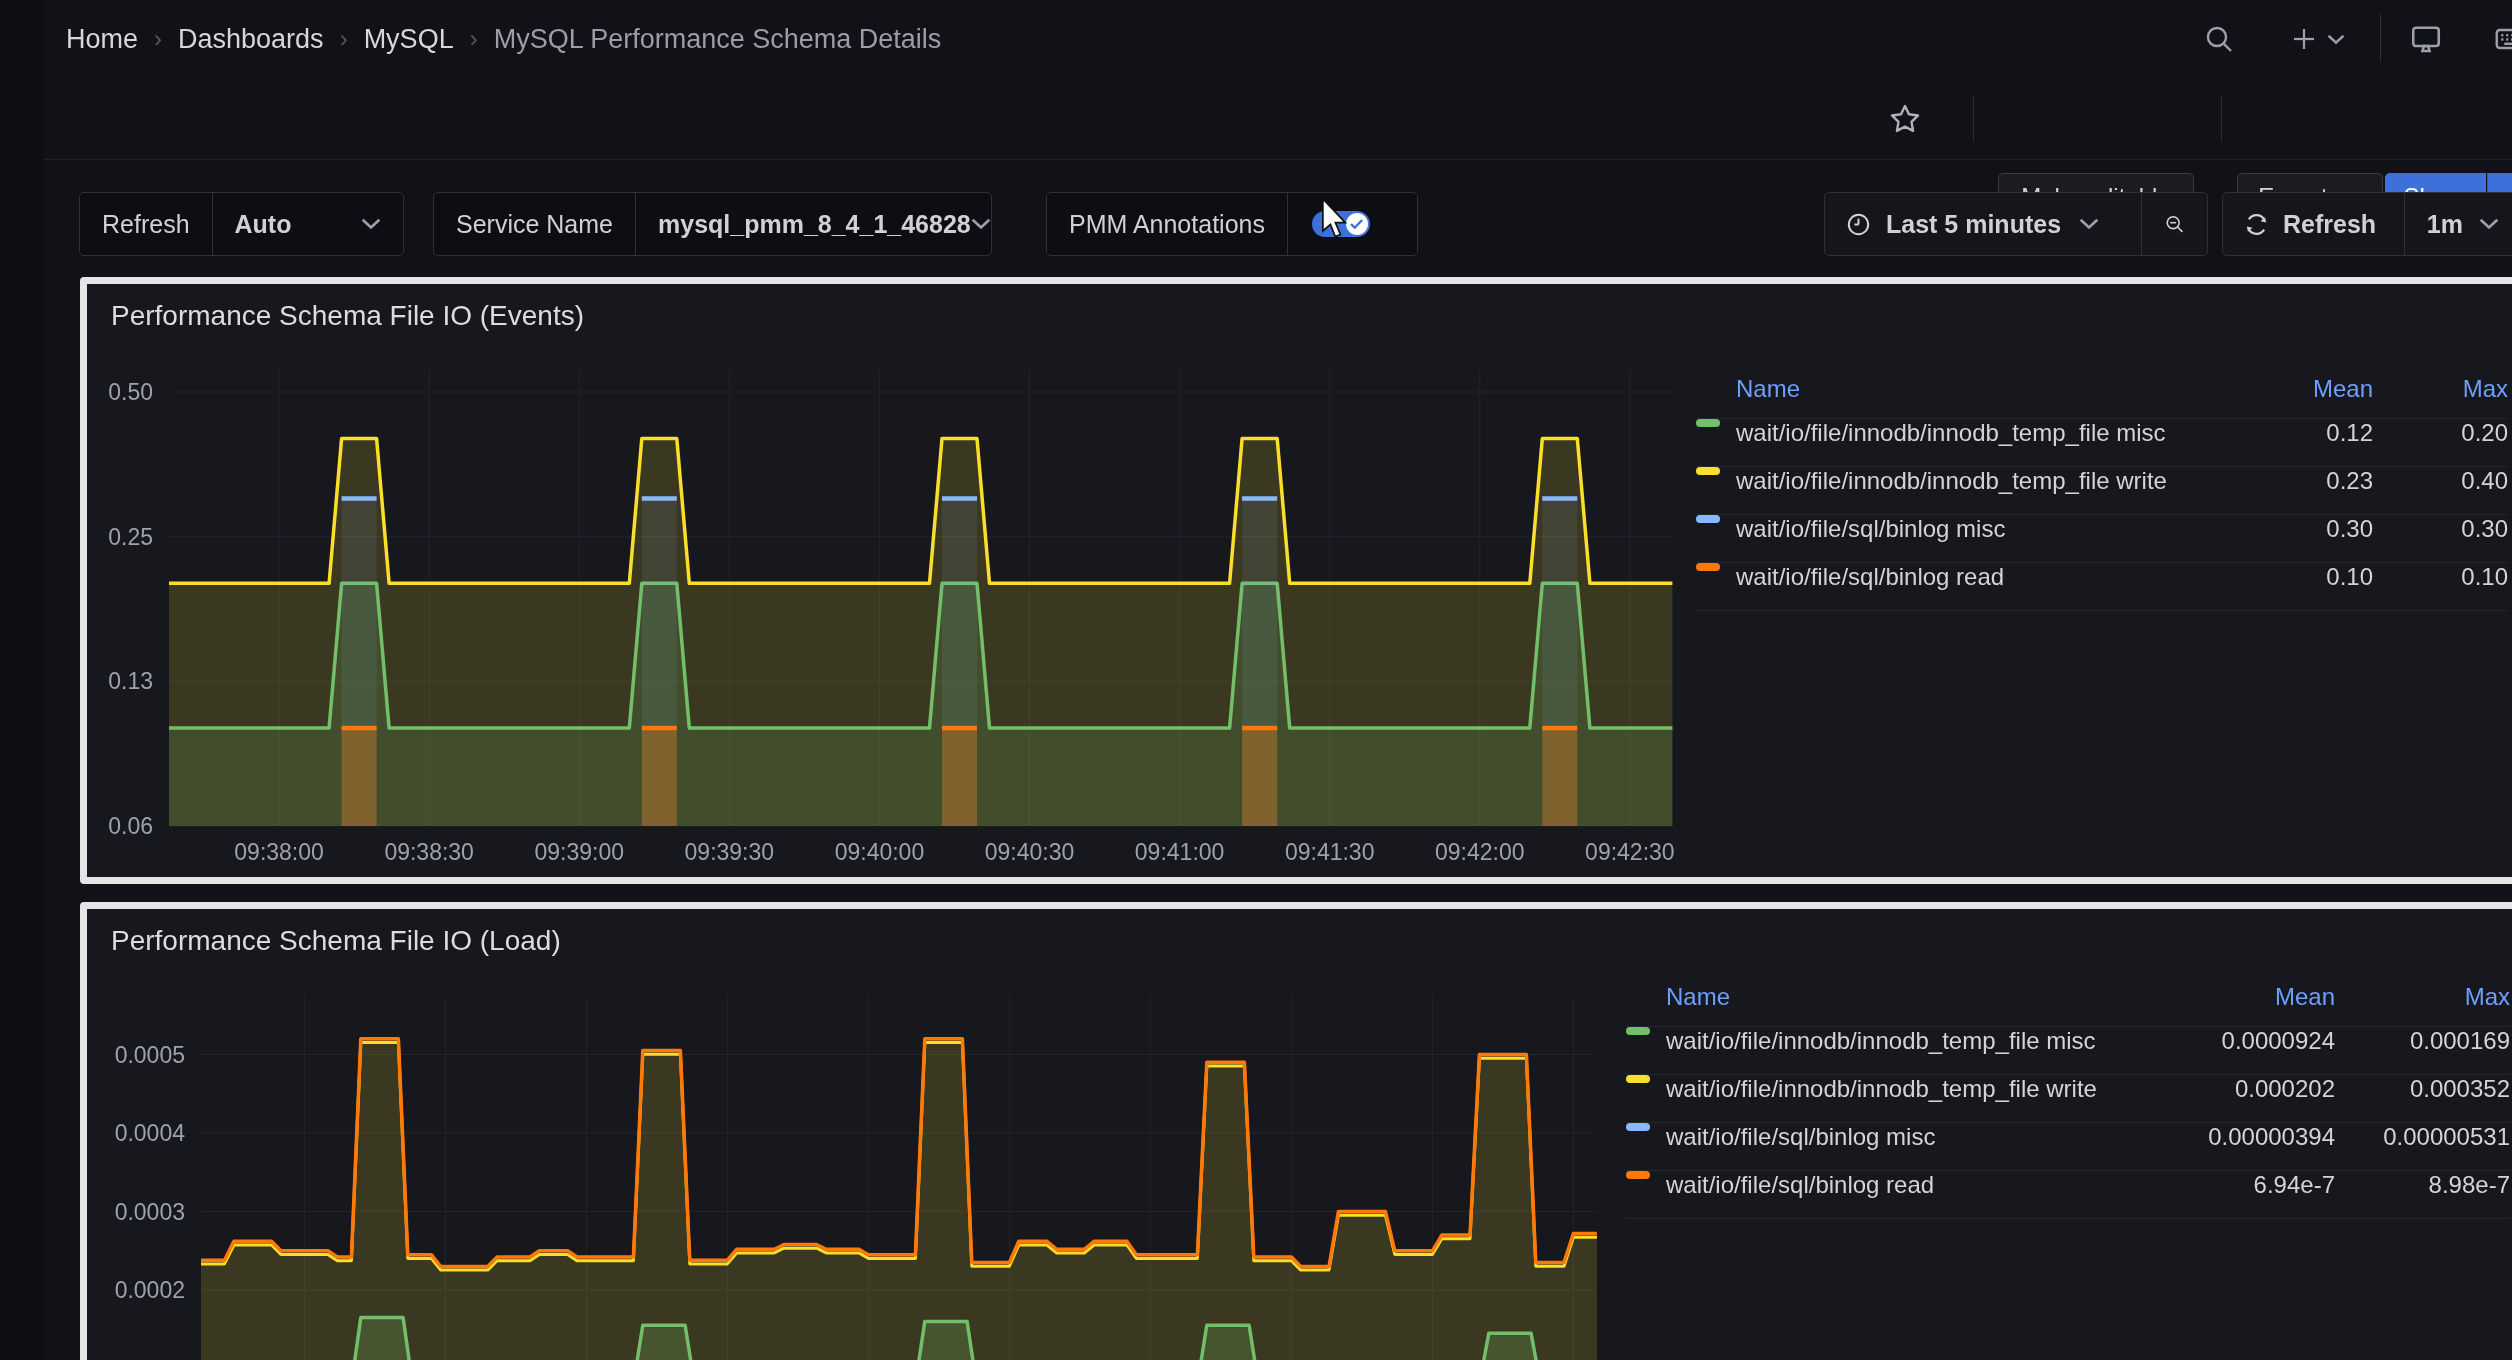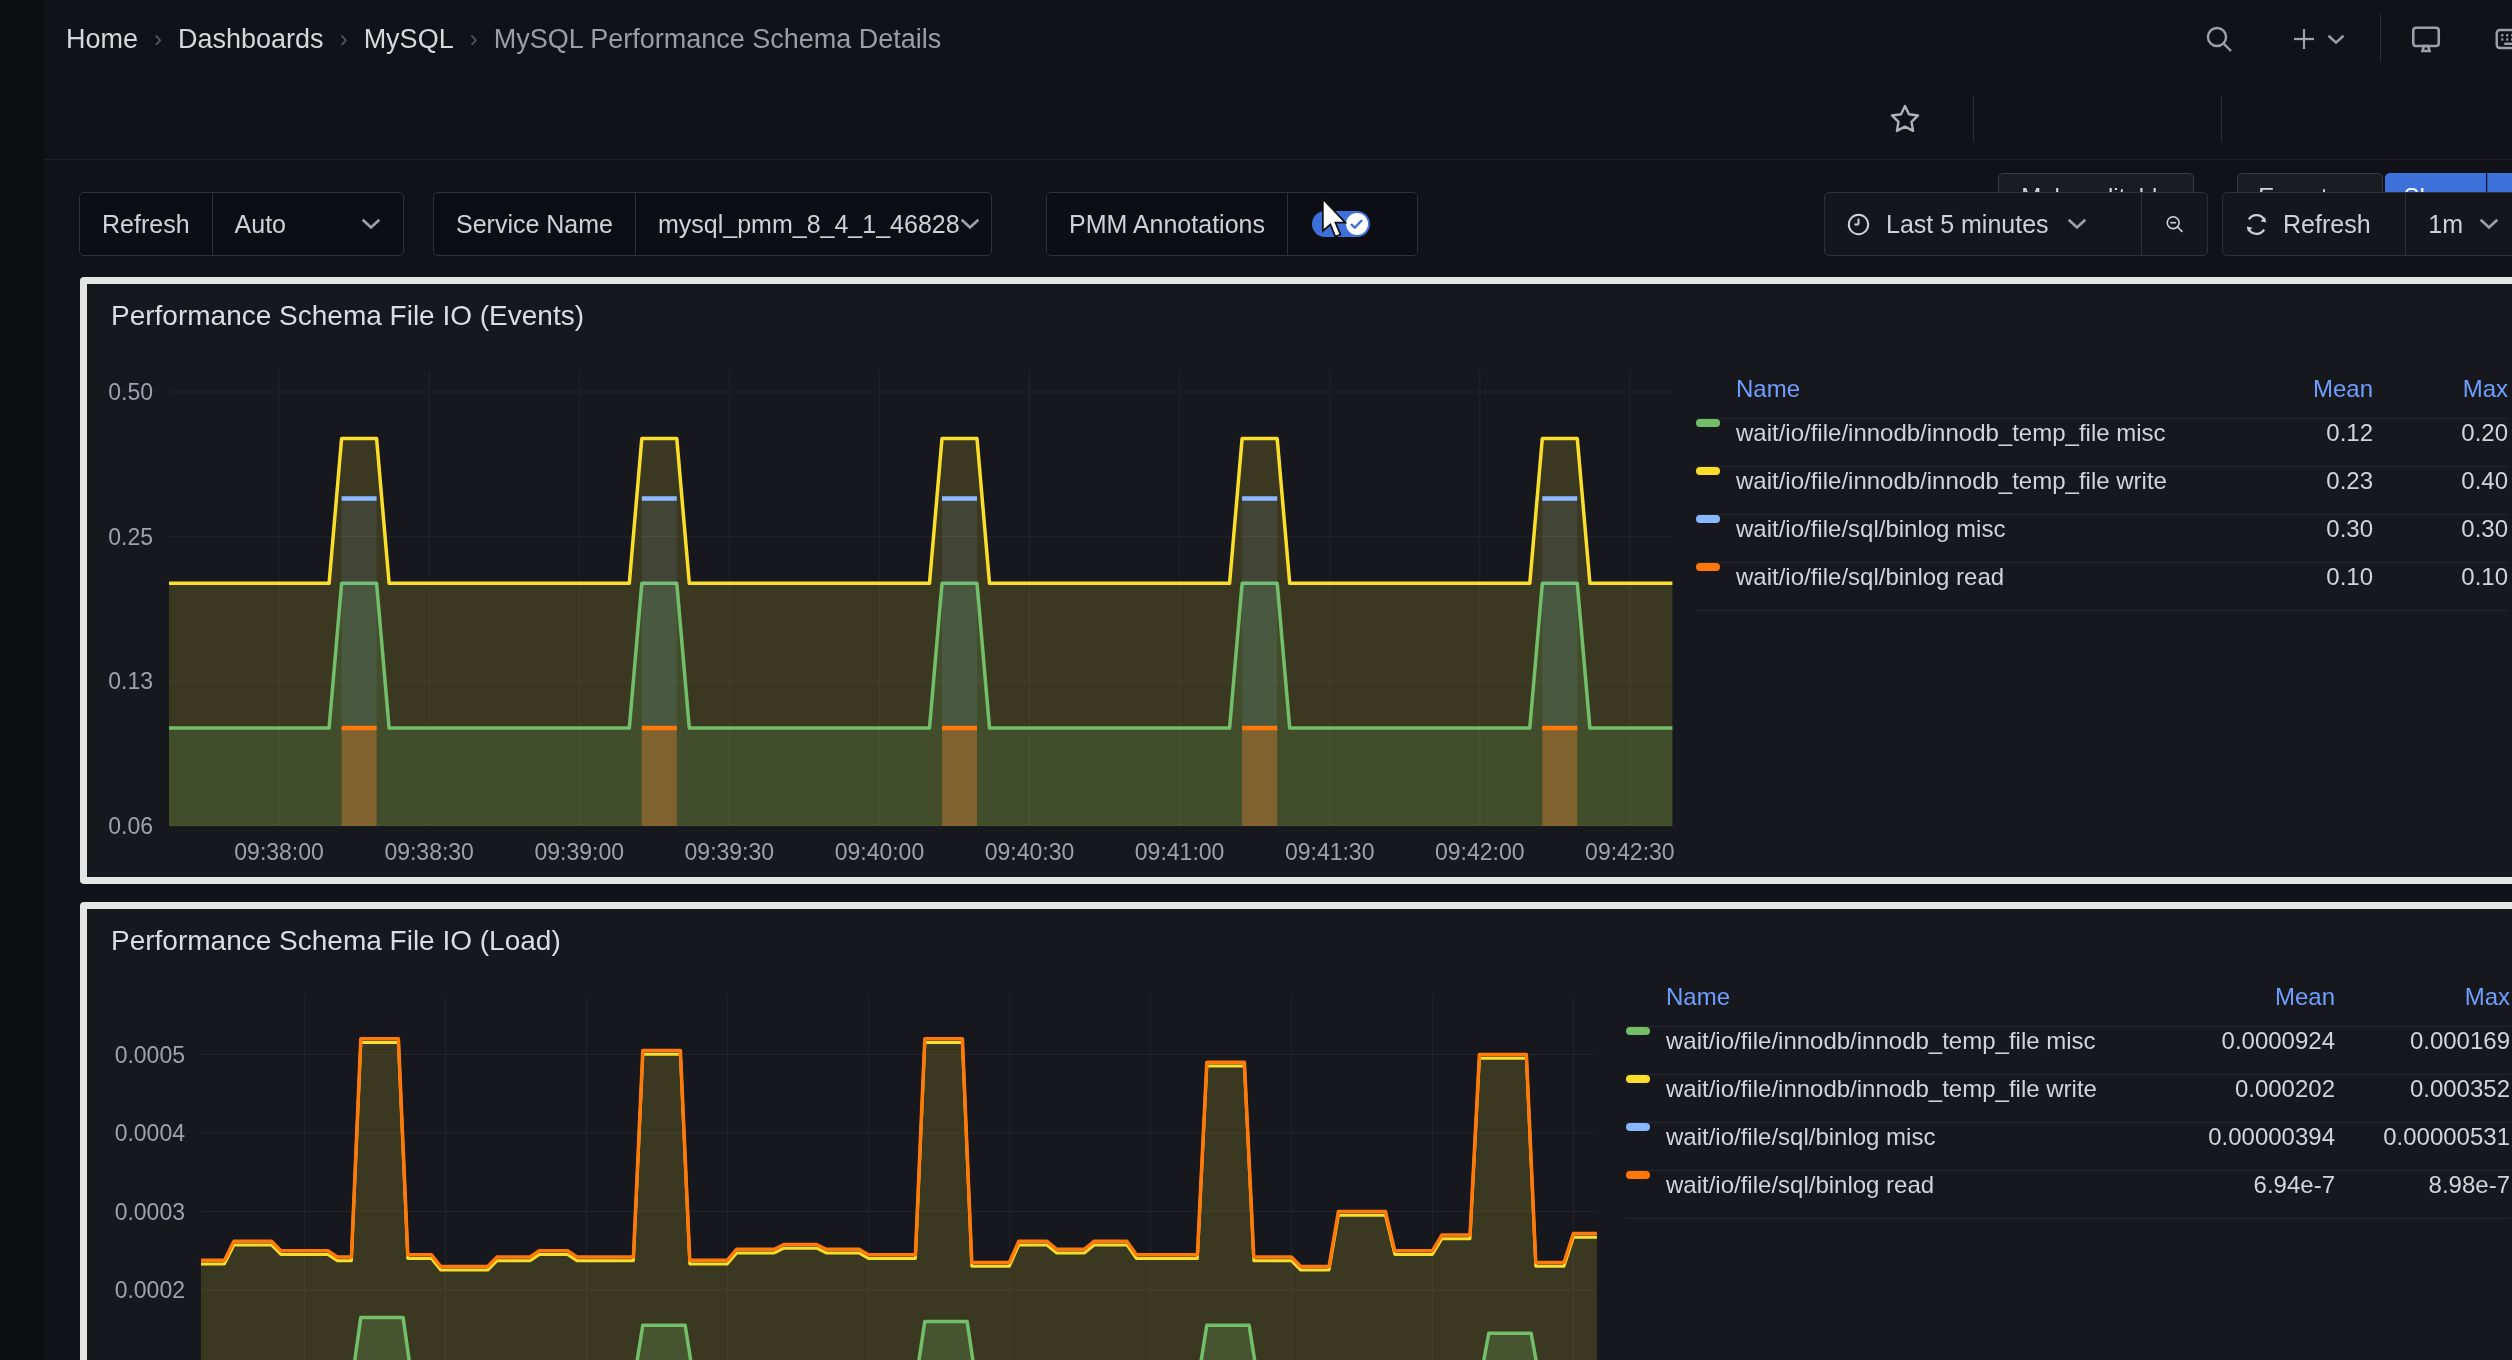--- a/index.html
+++ b/index.html
@@ -20,21 +20,21 @@
   
   .toolbar { position:absolute; left:0; top:78px; width:2512px; height:82px; border-bottom:1px solid #1d1f25; }
   .vdiv { position:absolute; top:18px; width:1px; height:46px; background:#2b2d33; }
   .btn { position:absolute; top:95px; height:48px; display:flex; align-items:center; justify-content:center; gap:12px; font-size:24px; font-weight:500; color:#d6d7db; background:#1a1c21; border:1px solid #383b42; border-radius:5px; cursor:pointer; }
   .btn-primary { background:#3d71d9; border:none; color:#fff; }
 
   
   .fgroup { position:absolute; top:192px; height:64px; display:flex; align-items:stretch; background:#0d0e13; border:1px solid #2e3138; border-radius:5px; font-size:25px; }
   .fseg { display:flex; align-items:center; padding:0 22px; color:#d0d1d6; white-space:nowrap; }
   .fseg + .fseg { border-left:1px solid #2e3138; }
-  .fvalue { cursor:pointer; }
+  .fvalue { cursor:pointer;font-weight:bold; }
   .chev { width:20px; height:12px; margin-left:16px; color:#9da0a8; flex:0 0 auto; }
   .toggle-seg { display:flex; align-items:center; justify-content:center; width:107px; cursor:pointer; }
   .toggle-pill { position:relative; width:58px; height:26px; border-radius:13px; background:#3d71d9; }
   .toggle-knob { position:absolute; right:2px; top:2px; width:22px; height:22px; border-radius:50%; background:#fff; display:flex; align-items:center; justify-content:center; }
   .tp-group { background:#14161b; }
   .tp-iconseg { display:flex; align-items:center; justify-content:center; width:66px; cursor:pointer; color:#d0d2d7; }
 
   
   .panel { position:absolute; left:36px; width:2442px; background:#16181e; border:7px solid #e5e5e5; border-radius:4px; }
   .panel-title { position:absolute; left:24px; top:16px; font-size:28px; font-weight:500; color:#dcdde1; cursor:pointer; }

